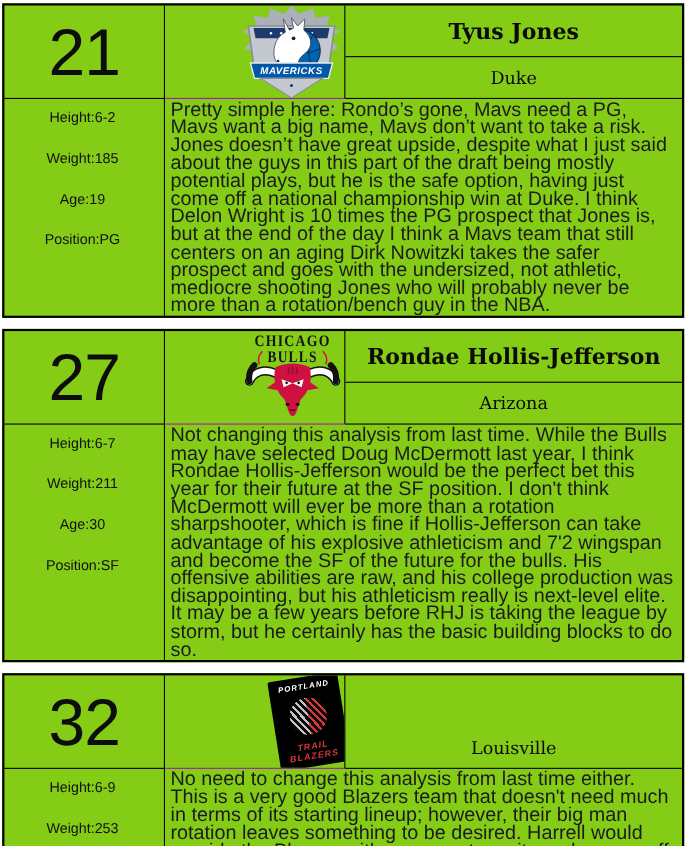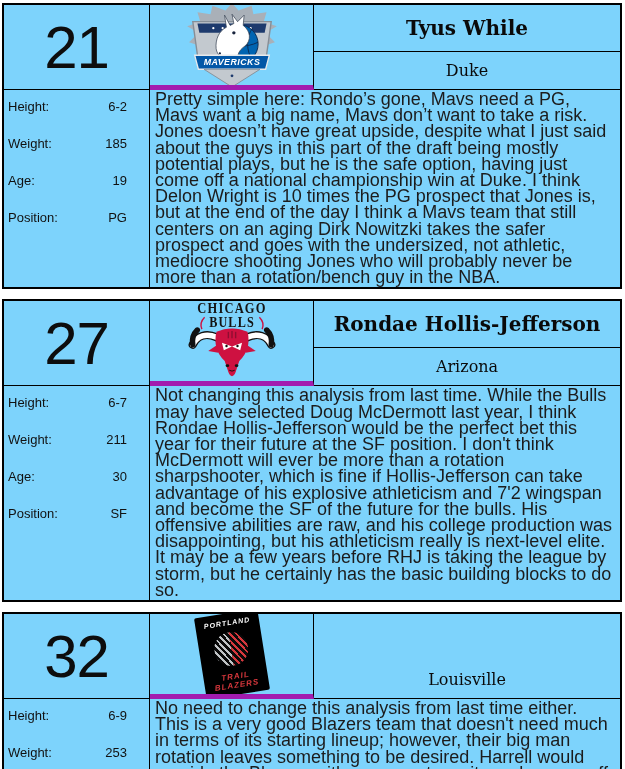--- a/index.html
+++ b/index.html
@@ -1,48 +1,49 @@
 <!DOCTYPE html>
 <html><head>
 <meta charset="utf-8">
 <style>
   html,body{margin:0;padding:0;background:#ffffff;}
   body{width:625px;font-family:"Liberation Sans",sans-serif;color:#111;}
   .page{box-sizing:border-box;width:625px;padding:3px 3px 0 2px;display:flex;flex-direction:column;gap:10px;}
   .card{
-    box-sizing:border-box;border:2px solid #000;background:#7dd3fc;
+    box-sizing:border-box;border:2px solid #000;background:#84cc16;
     display:grid;grid-template-columns:146px 164px 1fr;
   }
   .card.c1{grid-template-rows:47px 38px minmax(150px,auto);}
   .card.c2{grid-template-rows:47px 38px minmax(183px,auto);}
   .card.c3{grid-template-rows:47px 38px minmax(149px,auto);}
   .cell{box-sizing:border-box;min-width:0;}
   .pick{
     grid-column:1;grid-row:1/3;border-right:1px solid #000;border-bottom:1px solid #000;
     display:flex;align-items:center;justify-content:center;
     font-size:60px;letter-spacing:-1px;color:#0d0d0d;
   }
   .logocell{
-    grid-column:2;grid-row:1/3;border-right:1px solid #000;border-bottom:5px solid #a21caf;
-    display:flex;align-items:center;justify-content:center;overflow:hidden;
+    grid-column:2;grid-row:1/3;border-right:1px solid #000;border-bottom:1px solid #a21caf;
+    display:flex;align-items:center;justify-content:flex-end;overflow:hidden;
   }
   .name{
     grid-column:3;grid-row:1;border-bottom:1px solid #000;
     display:flex;align-items:center;justify-content:center;
     font-family:"DejaVu Serif",serif;font-weight:bold;font-size:20px;color:#0a0a0a;
   }
   .school{
     grid-column:3;grid-row:2;border-bottom:1px solid #000;
     display:flex;align-items:center;justify-content:center;
     font-family:"DejaVu Serif",serif;font-size:16px;color:#0a0a0a;text-align:right;
   }
   .stats{
     grid-column:1;grid-row:3;border-right:1px solid #000;
-    display:flex;flex-direction:column;gap:21px;padding:9px 22px 4px 4px;
+    display:flex;flex-direction:column;gap:21px;padding:9px 7px 4px 4px;
     font-size:13px;
+    align-items:center;
   }
   .stat{display:flex;justify-content:space-between;line-height:16px;}
   .analysis{
     grid-column:2/4;grid-row:3;
     padding:1px 5px 2px 5px;font-size:18px;line-height:16.2px;color:#1c1c1c;
     overflow:hidden;
   }
   
   .bulls-word{font-family:"Liberation Serif",serif;font-weight:bold;fill:#141414;}
   .mavs-word{font-family:"Liberation Sans",sans-serif;font-weight:bold;font-style:italic;fill:#ffffff;}
@@ -87,21 +88,21 @@
         </g>
         <path d="M42,13 L48,24 L52,22 L50,12 L56,20 L63,13 L62,24 C70,30 71,40 64,46 C57,51 55,56 57,62 L48,63 C40,61 34,56 33,49 C32,39 36,30 44,26 Z" fill="#ffffff" stroke="#3c4757" stroke-width="0.8"></path>
         <circle cx="52" cy="32" r="1.8" fill="#17233c"></circle>
         <circle cx="37" cy="54" r="1.2" fill="#17233c"></circle>
         <path d="M10,56 L90,56 L86,71 L14,71 Z" fill="#0257a7" stroke="#e8eaec" stroke-width="1.4"></path>
         <text class="mavs-word" x="50" y="66.5" font-size="9.5" text-anchor="middle" letter-spacing="0.5">MAVERICKS</text>
         <polygon points="20,71 80,71 50,90" fill="#c3c9cf" stroke="#868e97" stroke-width="1"></polygon>
         <circle cx="50" cy="78" r="1.5" fill="#1d3a6d"></circle>
       </svg>
     </div>
-    <div class="cell name">Tyus While</div>
+    <div class="cell name">Tyus Jones</div>
     <div class="cell school">Duke</div>
     <div class="cell stats">
       <div class="stat">
           <span>Height:</span>
           <span>6-2</span>
         </div>
       <div class="stat">
           <span>Weight:</span>
           <span>185</span>
         </div>

